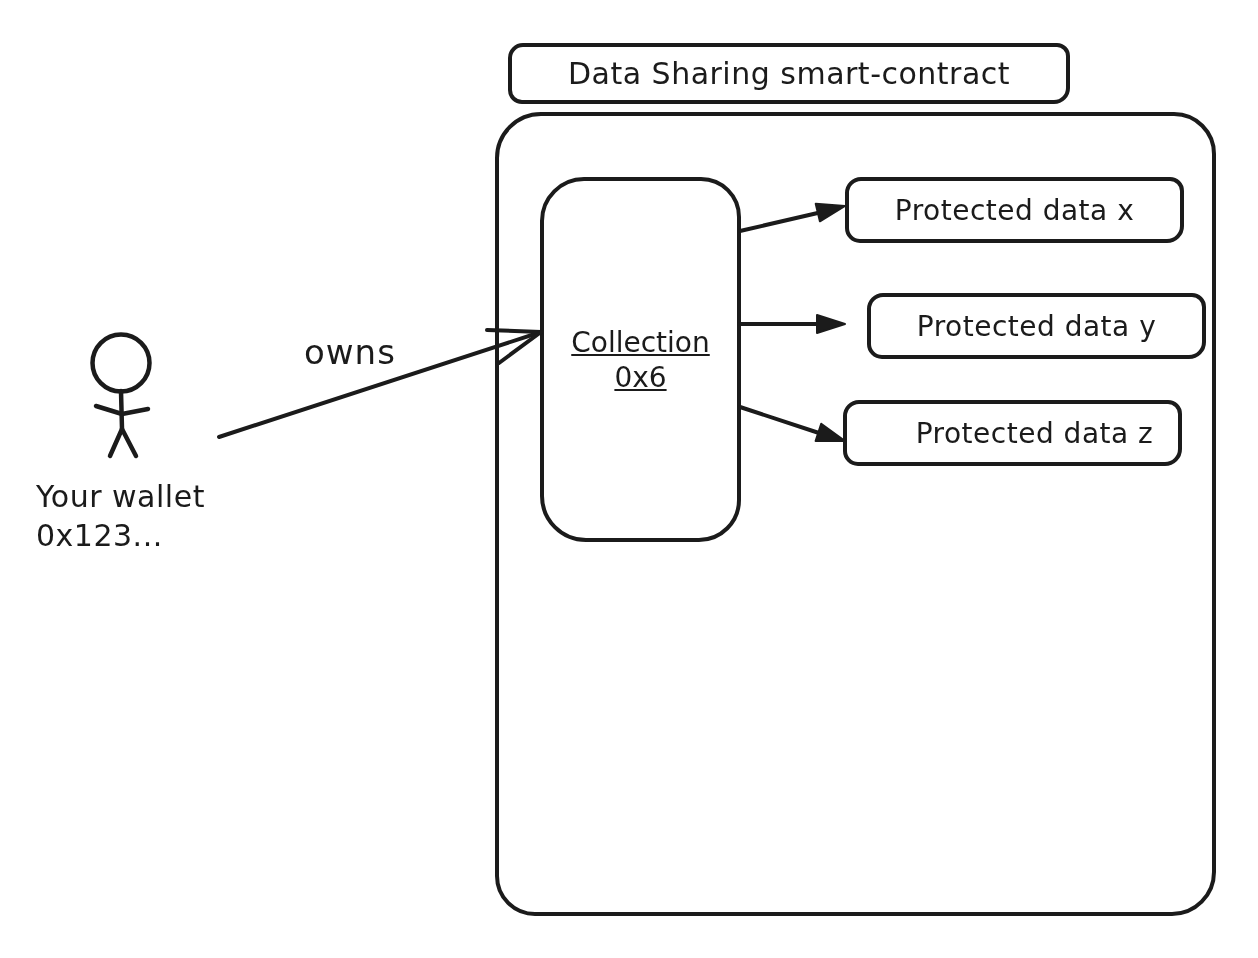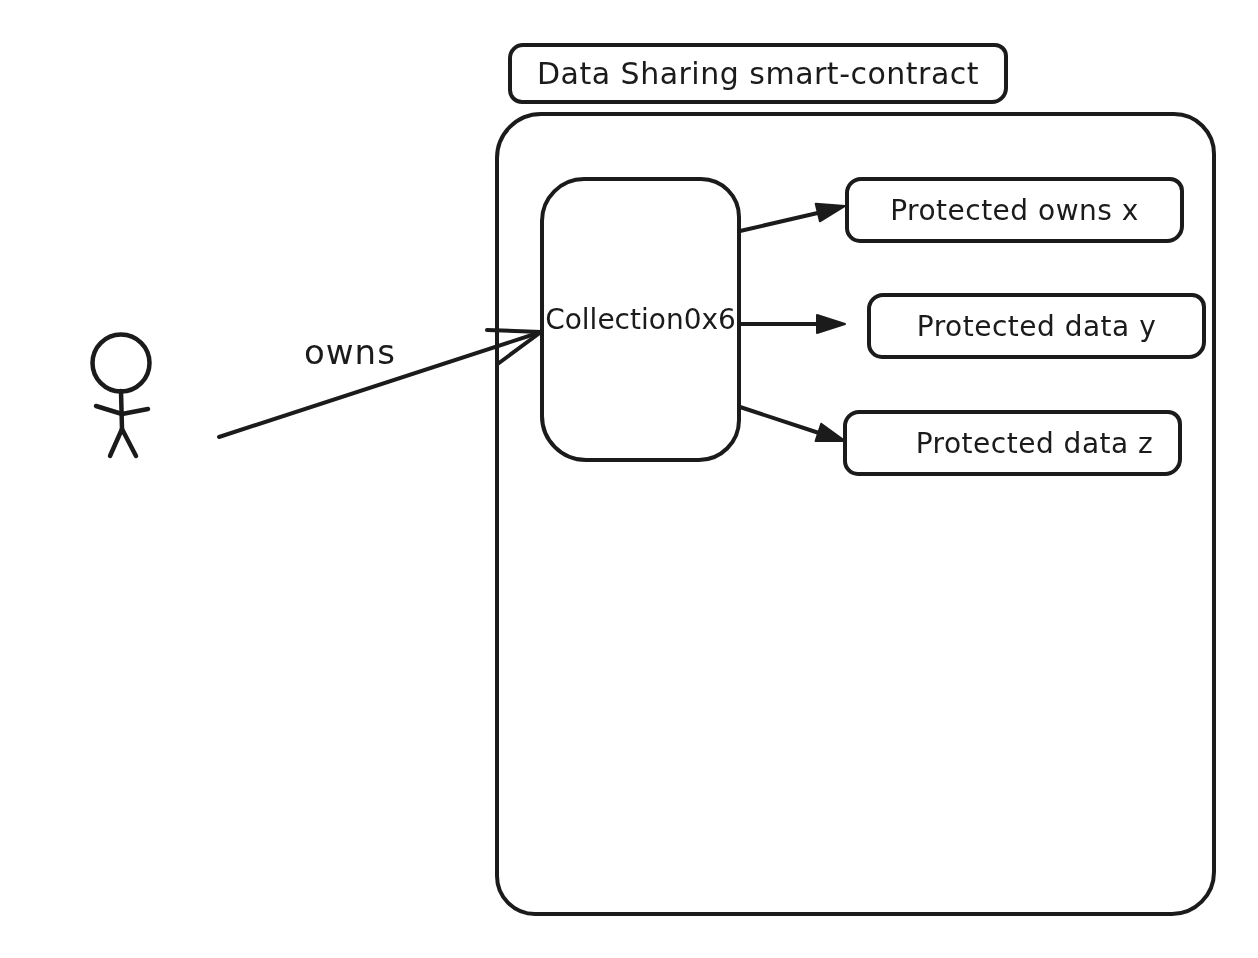--- a/index.html
+++ b/index.html
@@ -21,48 +21,49 @@
     border: 4px solid #1b1b1b;
     background: transparent;
     box-sizing: border-box;
     display: flex;
     align-items: center;
     justify-content: center;
     text-align: center;
   }
   .title-box {
     left: 508px; top: 43px;
-    width: 500px; height: 61px;
+    width: 562px; height: 61px;
     border-radius: 15px 13px 16px 14px;
     font-size: 30px;
     letter-spacing: 0.5px;
     text-align: right;
   }
   .container-box {
     left: 495px; top: 112px;
     width: 721px; height: 804px;
     border-radius: 46px 42px 44px 40px;
   }
   .collection-box {
     left: 540px; top: 177px;
-    width: 201px; height: 285px;
+    width: 201px; height: 365px;
     border-radius: 44px 40px 42px 46px;
     font-size: 28px;
-    flex-direction: row;
+    flex-direction: column;
     line-height: 35px;
+    text-decoration: underline;
   }
   .protected-box {
     width: 339px; height: 66px;
     border-radius: 16px 14px 17px 15px;
     font-size: 28px;
     letter-spacing: 0.5px;
   }
   .protected-x { left: 845px; top: 177px; }
   .protected-y { left: 843px; top: 293px; margin-left: 24px; }
-  .protected-z { left: 843px; top: 410px; padding-left: 44px; }
+  .protected-z { left: 843px; top: 400px; padding-left: 44px; }
   .owns-label {
     position: absolute;
     left: 304px; top: 332px;
     font-size: 34px;
     letter-spacing: 1px;
   }
   .wallet-label {
     position: absolute;
     left: 36px; top: 477px;
     font-size: 30px;
@@ -86,31 +87,35 @@
   </div>
 
   <div class="box container-box"></div>
 
   <div class="box collection-box">
     <div>Collection</div>
     <div>0x6</div>
   </div>
 
   <div class="box protected-box protected-x">
-    <span>Protected owns x</span>
+    <span>Protected data x</span>
   </div>
   <div class="box protected-box protected-y">
     <span>Protected data y</span>
   </div>
   <div class="box protected-box protected-z">
     <span>Protected data z</span>
   </div>
 
   <div class="owns-label">owns</div>
 
+  <div class="wallet-label">
+    <div>Your wallet</div>
+    <div>0x123...</div>
+  </div>
 
   <svg class="sketch-layer" viewBox="0 0 1258 958" xmlns="http://www.w3.org/2000/svg" fill="none" stroke="#1b1b1b" stroke-width="4.5" stroke-linecap="round" stroke-linejoin="round">
 
     <g>
       <circle cx="121" cy="363" r="28.5"></circle>
       <path d="M121 391 L122 429"></path>
       <path d="M96 406 L122 414 L148 409"></path>
       <path d="M110 456 L122 429 L136 456"></path>
     </g>
 

